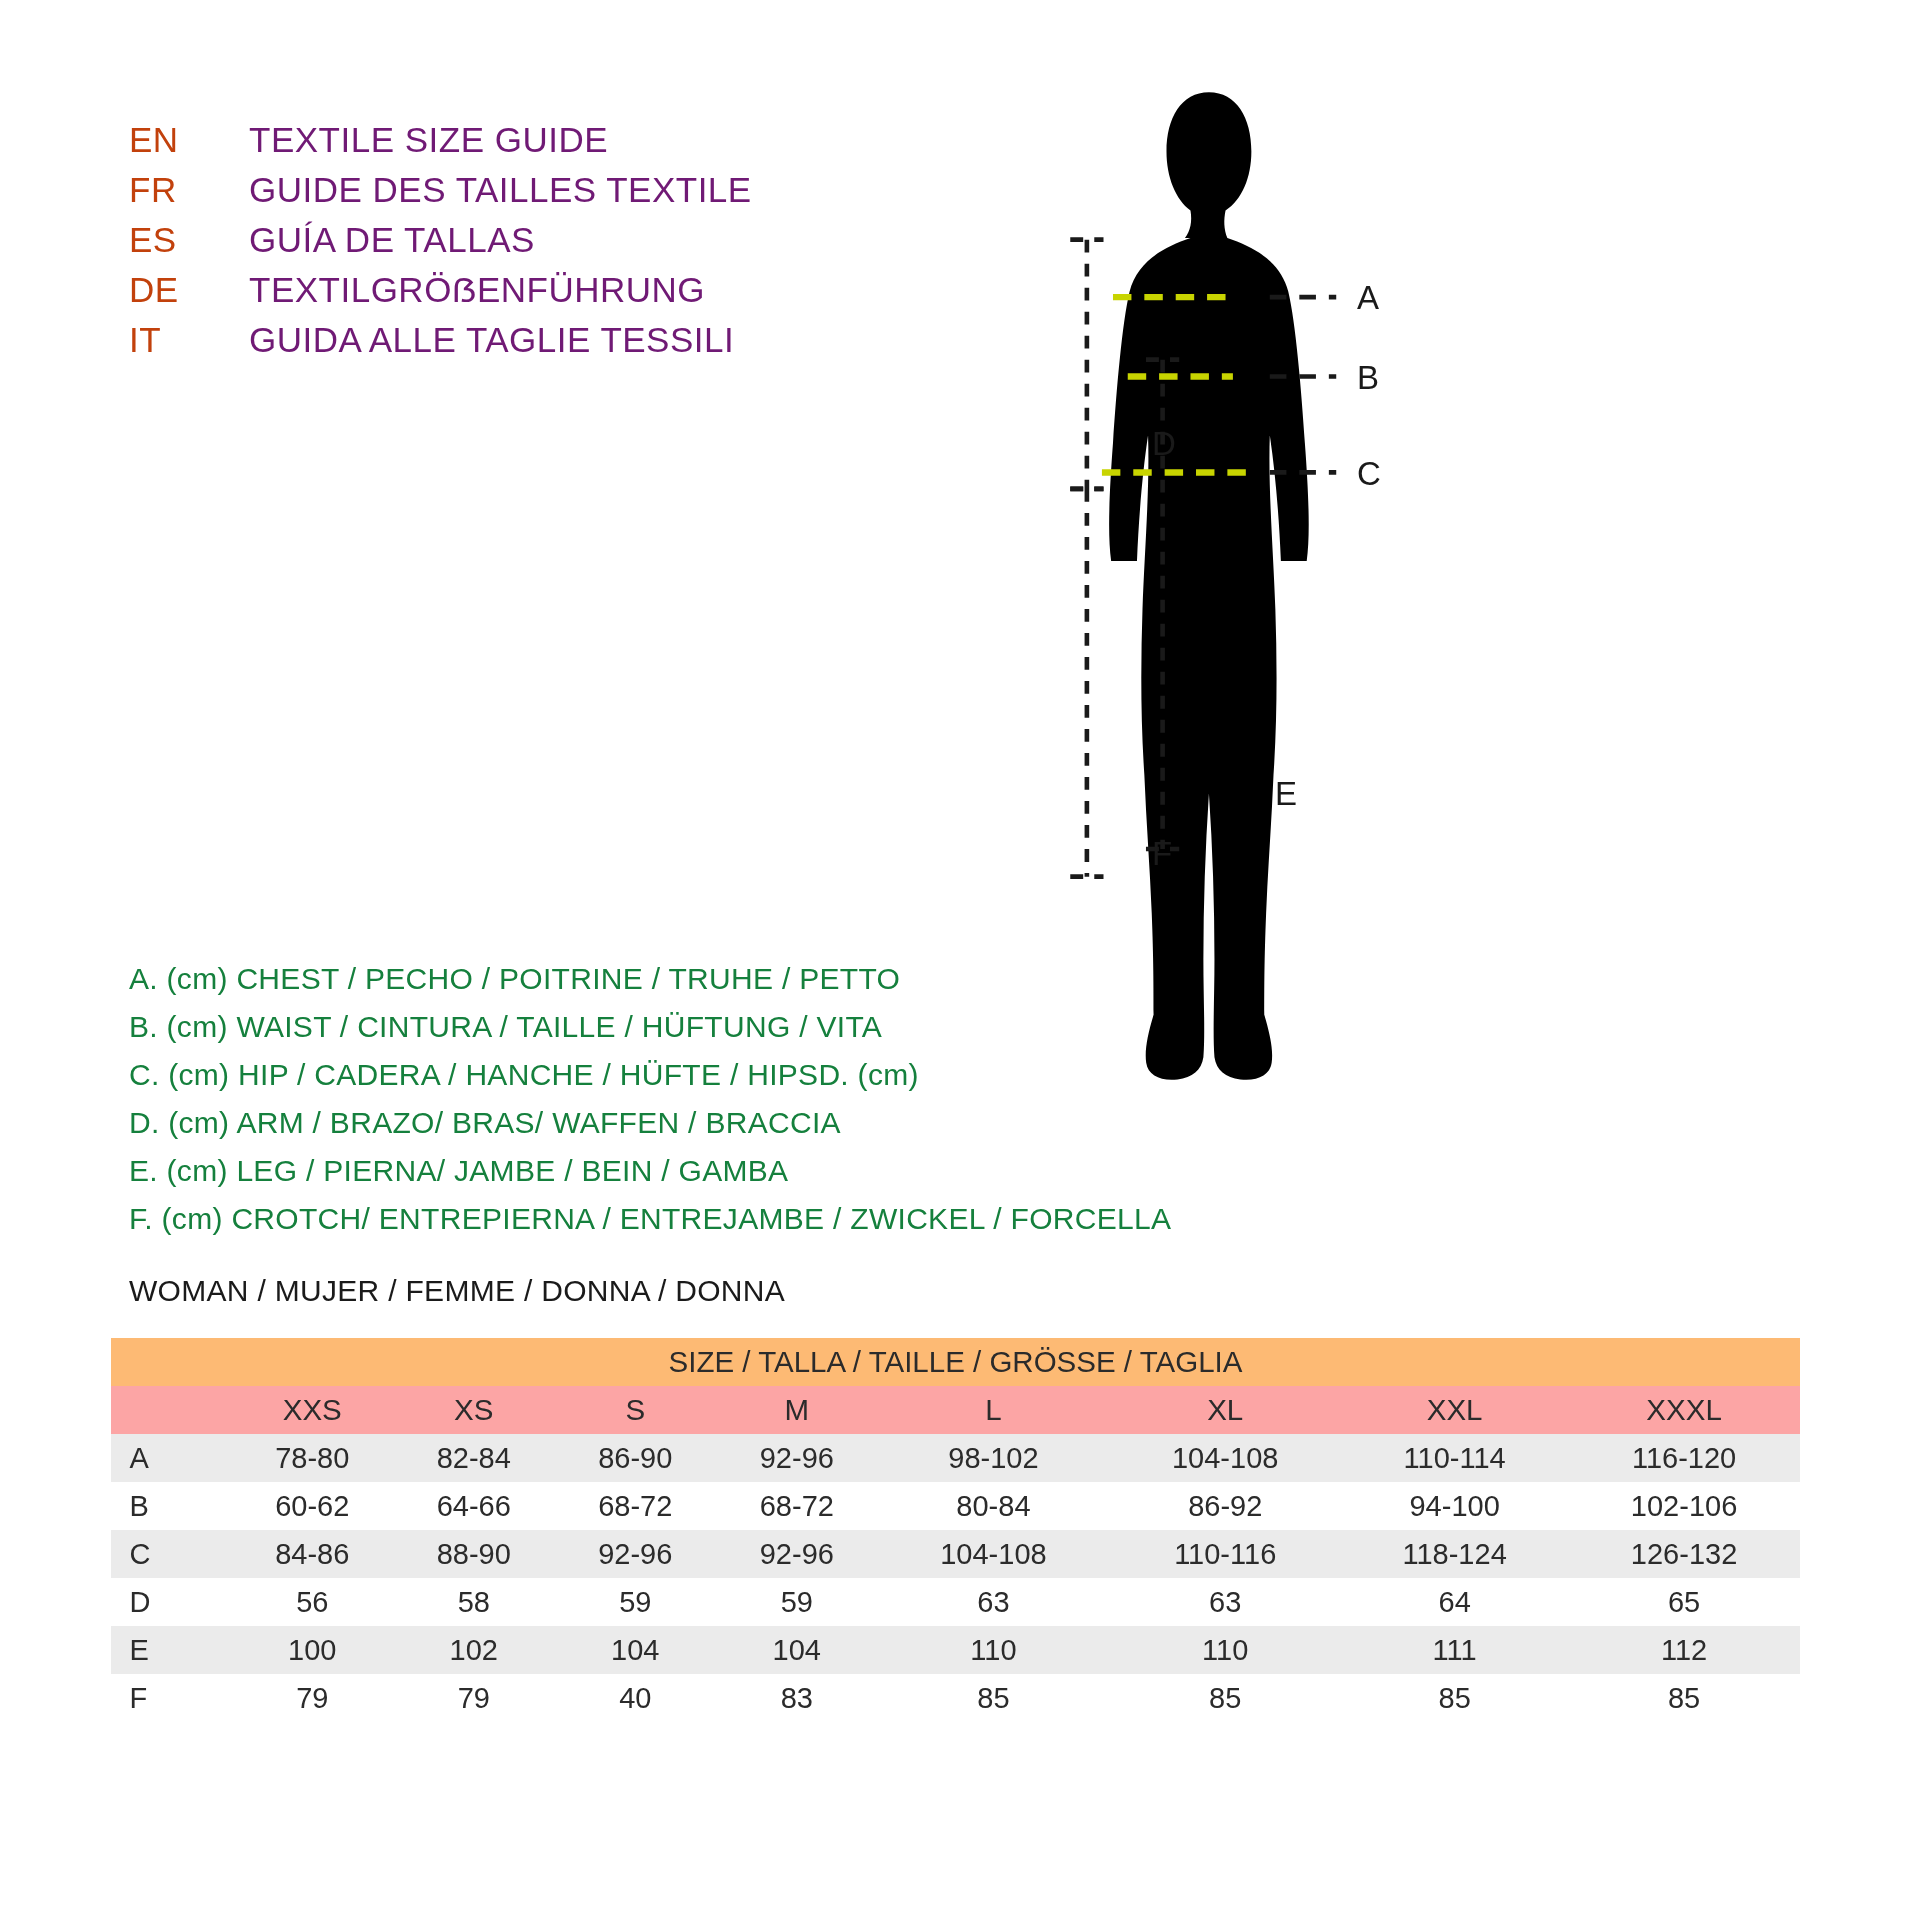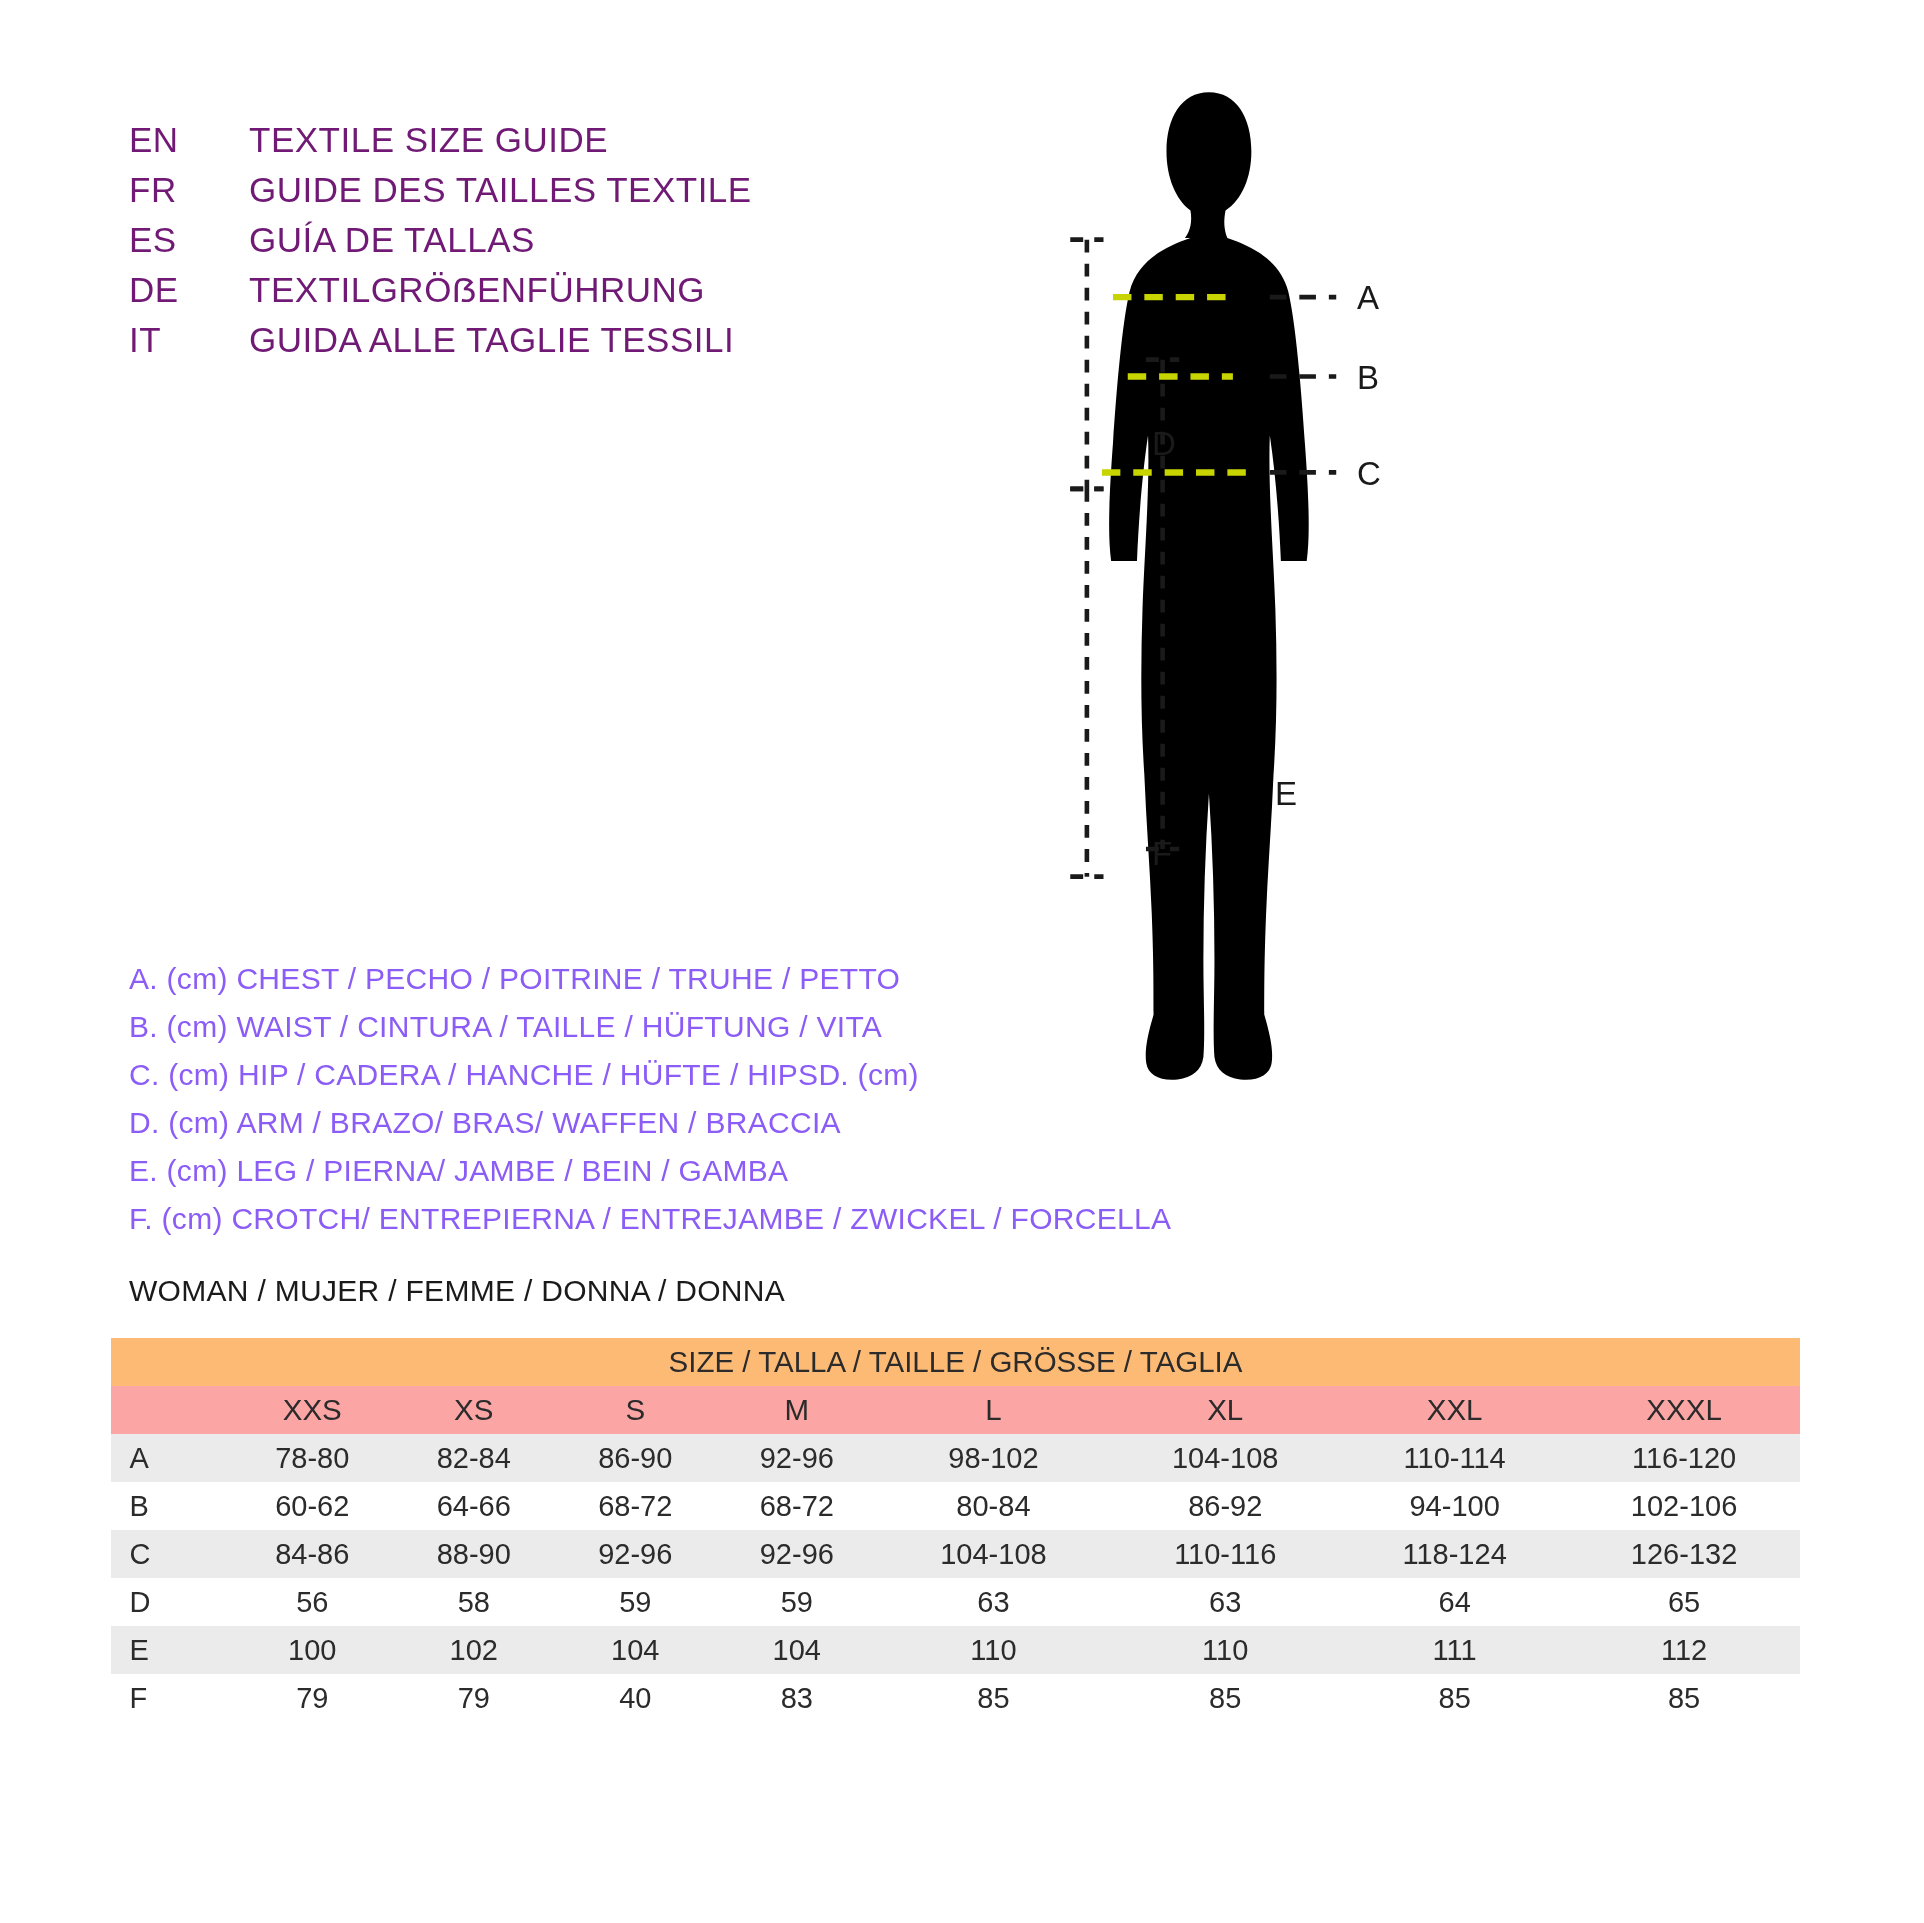--- a/index.html
+++ b/index.html
@@ -24,39 +24,39 @@
   }
   .title-row {
     display: flex;
     align-items: baseline;
     height: 50px;
   }
   .title-lang {
     width: 120px;
     font-size: 35px;
     letter-spacing: 0.5px;
-    color: #701a75;
+    color: #c2410c;
   }
   .title-text {
     font-size: 35px;
     letter-spacing: 0.5px;
     color: #701a75;
   }
 
   
   #legend-block {
     position: absolute;
     left: 129px;
     top: 955px;
   }
   .legend-row {
     font-size: 30px;
     line-height: 48px;
     letter-spacing: 0.3px;
-    color: #8b5cf6;
+    color: #15803d;
     white-space: nowrap;
   }
 
   
   #group-label {
     position: absolute;
     left: 129px;
     top: 1274px;
     font-size: 30px;
     letter-spacing: 0.3px;

